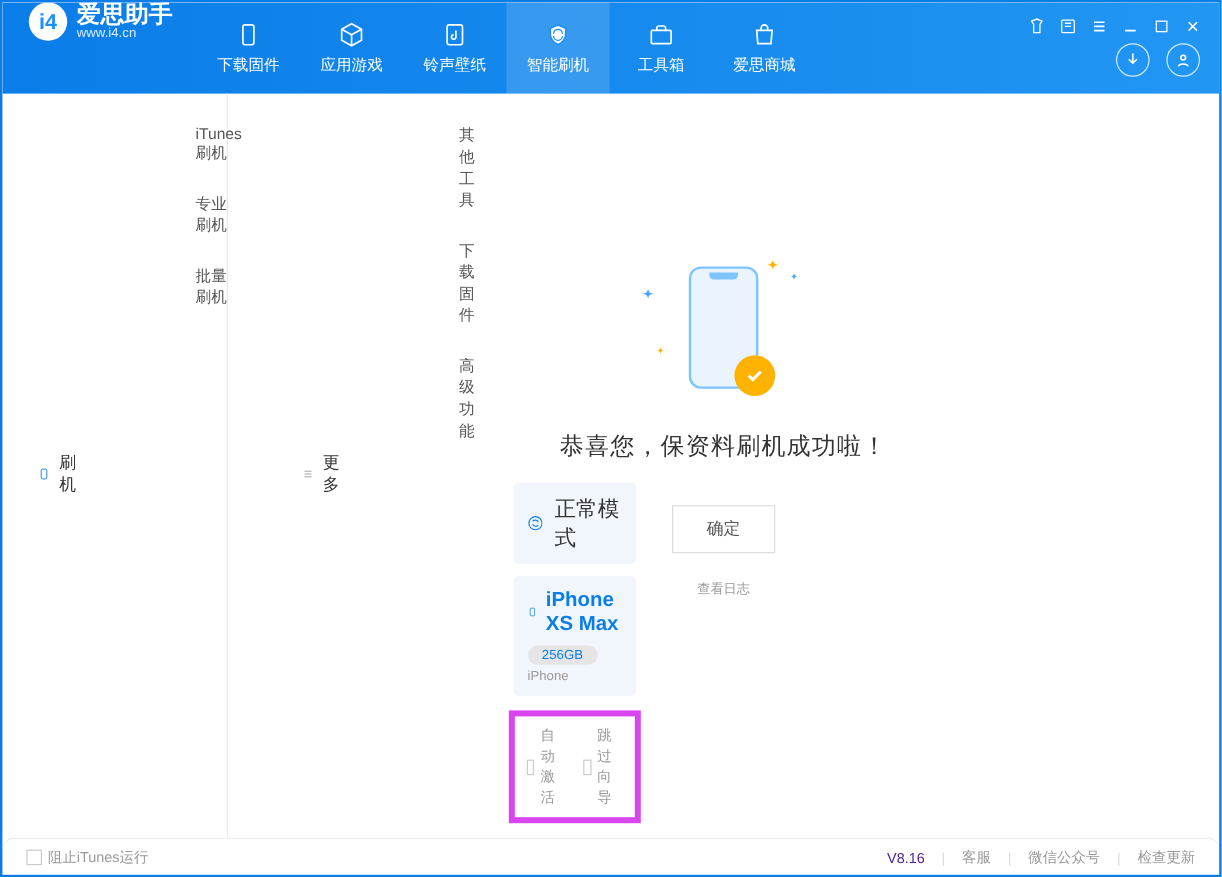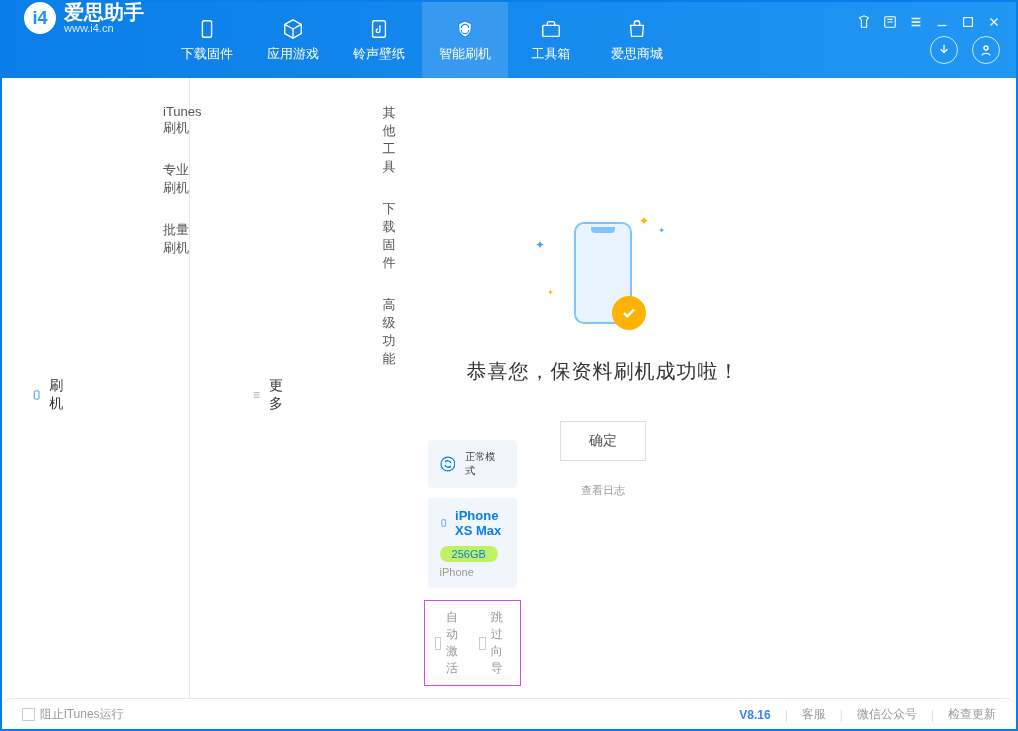--- a/index.html
+++ b/index.html
@@ -20,41 +20,41 @@
 .win-controls { display: flex; gap: 10px; position: absolute; top: 14px; right: 16px; }
 .win-btn { width: 16px; height: 16px; cursor: pointer; display: flex; align-items: center; justify-content: center; color: #fff; }
 .circle-btn { width: 28px; height: 28px; border: 1.5px solid rgba(255,255,255,0.8); border-radius: 50%; display: flex; align-items: center; justify-content: center; cursor: pointer; margin-top: 20px; }
 .body-area { display: flex; height: 620px; }
 .sidebar { width: 188px; border-right: 1px solid #e8e8e8; display: flex; flex-direction: row; padding-top: 14px; }
 .sb-section-header { display: flex; align-items: center; gap: 8px; padding: 10px 20px 10px 30px; color: #333; font-size: 14px; }
 .sb-items { padding-left: 15px; }
 .sb-item { padding: 12px 20px 12px 60px; font-size: 13px; color: #555; cursor: pointer; }
 .sb-item.active { color: #0a7de8; }
 .sb-bottom { margin-top: auto; padding: 12px; }
-.status-box { background: #f1f6fc; border-radius: 4px; padding: 10px 12px; display: flex; align-items: center; gap: 10px; color: #333; font-size: 10px; margin-bottom: 10px; }
+.status-box { background: #f1f6fc; border-radius: 4px; padding: 10px 12px; display: flex; align-items: center; gap: 10px; color: #333; font-size: 18px; margin-bottom: 10px; }
 .device-box { background: #f1f6fc; border-radius: 4px; padding: 10px 12px; }
-.device-name { color: #0a7de8; font-size: 13px; font-weight: bold; margin-bottom: 6px; display: flex; align-items: center; gap: 8px; }
-.badge { display: inline-block; background: #bef264; color: #0a7de8; border-radius: 10px; padding: 2px 12px; font-size: 11px; font-weight: normal; }
+.device-name { color: #0a7de8; font-size: 17px; font-weight: bold; margin-bottom: 6px; display: flex; align-items: center; gap: 8px; }
+.badge { display: inline-block; background: #e5e5e5; color: #0a7de8; border-radius: 10px; padding: 2px 12px; font-size: 11px; font-weight: normal; }
 .device-type { color: #999; font-size: 11px; margin-top: 4px; }
-.checkbox-row { border: 1px solid #d946ef; padding: 8px 10px; display: flex; gap: 14px; align-items: center; margin-top: 12px; margin-left: -4px; margin-right: -4px; font-family: Liberation Mono, monospace; }
+.checkbox-row { border: 5px solid #d946ef; padding: 8px 10px; display: flex; gap: 14px; align-items: center; margin-top: 12px; margin-left: -4px; margin-right: -4px; font-family: Liberation Mono, monospace; }
 .chk { display: flex; align-items: center; gap: 5px; font-size: 12px; color: #999; }
 .chk-box { width: 13px; height: 13px; border: 1px solid #ccc; display: inline-block; }
 .main { flex: 1; display: flex; flex-direction: column; align-items: center; justify-content: center; padding-bottom: 60px; position: relative; }
 .illus { position: relative; width: 120px; height: 110px; margin-bottom: 30px; display: flex; align-items: center; justify-content: center; }
 .phone-frame { width: 58px; height: 102px; border: 2px solid #7ec5ff; border-radius: 10px; background: #eaf4ff; position: relative; }
 .phone-notch { position: absolute; top: 3px; left: 50%; transform: translateX(-50%); width: 24px; height: 6px; background: #7ec5ff; border-radius: 0 0 4px 4px; }
 .phone-check { position: absolute; right: -16px; bottom: -8px; width: 34px; height: 34px; background: #ffb300; border-radius: 50%; display: flex; align-items: center; justify-content: center; }
 .sparkle { position: absolute; color: #ffb300; font-size: 12px; }
 .success-text { font-size: 20px; font-weight: normal; color: #333; margin-bottom: 36px; letter-spacing: 1px; }
 .ok-btn { border: 1px solid #ddd; background: #fff; padding: 10px 28px; font-size: 14px; color: #555; cursor: pointer; margin-bottom: 22px; }
 .log-link { color: #999; font-size: 11px; cursor: pointer; }
 .footer { height: 32px; border-top: 1px solid #e8e8e8; display: flex; align-items: center; padding: 0 20px; font-size: 12px; color: #999; border-radius: 10px; }
 .footer-left { display: flex; align-items: center; gap: 6px; }
 .footer-right { margin-left: auto; display: flex; align-items: center; gap: 14px; }
-.ver { color: #3b82f6; font-weight: bold; }
+.ver { color: #4c1d95; }
 .footer-link { color: #999; cursor: pointer; }
 .divider { color: #ddd; }
 </style>
 </head>
 <body>
 
 <div class="header">
   <div class="logo-area">
     <div class="logo-icon">i4</div>
     <div class="logo-text">

